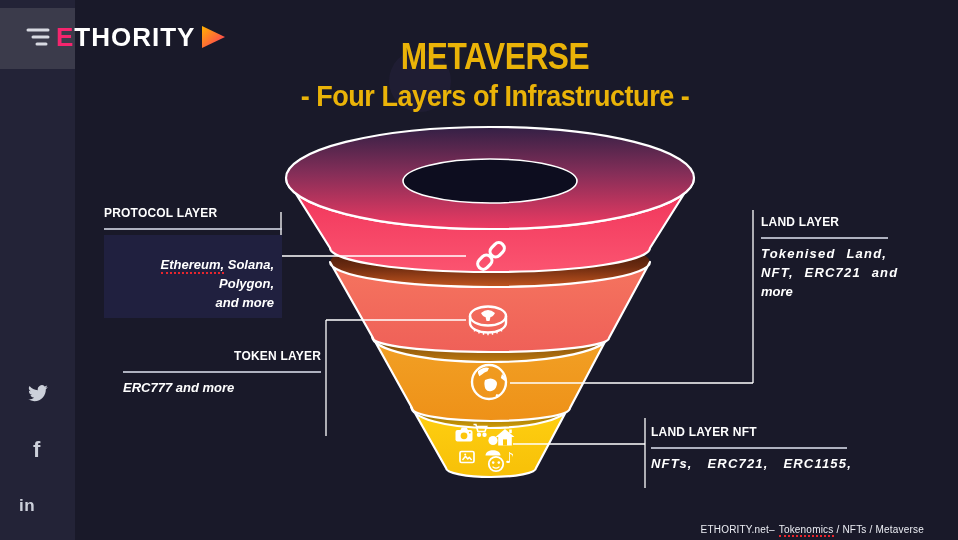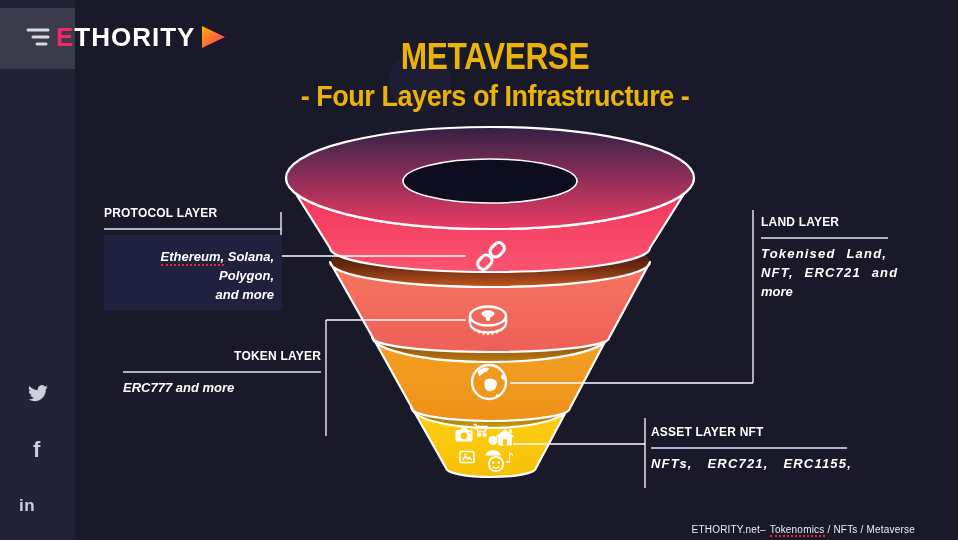--- a/index.html
+++ b/index.html
@@ -15,28 +15,28 @@
   .title{position:absolute;left:16px;top:36px;width:958px;text-align:center;color:#eab308;}
   .title .t1{font-weight:700;font-size:36px;line-height:42px;letter-spacing:-.5px;transform:scaleX(.88);}
   .title .t2{font-weight:700;font-size:30px;line-height:36px;letter-spacing:-.5px;transform:scaleX(.9);}
   .funnel-svg{position:absolute;left:0;top:0;}
   .label{position:absolute;color:#fff;}
   .lbl-title{font-weight:700;font-size:12px;line-height:22px;letter-spacing:.2px;white-space:nowrap;}
   .rule{height:2px;background:#c9cdd9;opacity:.85;margin:4px 0 5px;}
   .desc{font-style:italic;font-weight:700;font-size:13px;line-height:19px;}
   .right{text-align:right;}
   .ta-r{text-align:right;}
-  .desc-box{background:#20203f;padding:12px 8px 6px;margin-top:3px;}
+  .desc-box{background:#20203f;padding:20px 8px 6px;margin-top:3px;}
   .spellcheck{border-bottom:2px dotted #e8262d;}
   .js1{letter-spacing:1.5px;word-spacing:9px;white-space:nowrap;}
   .js2{letter-spacing:1.2px;word-spacing:6px;white-space:nowrap;}
   .js3{letter-spacing:1.2px;word-spacing:10px;white-space:nowrap;}
   .social{position:absolute;}
   .soc-glyph{color:#ccd0da;font-weight:700;}
-  .footer{position:absolute;right:43px;bottom:5px;color:#eceef4;font-size:10px;letter-spacing:.2px;}
+  .footer{position:absolute;right:34px;bottom:5px;color:#eceef4;font-size:10px;letter-spacing:.2px;}
   .footer .sp{border-bottom:2px dotted #e8262d;margin-left:4px;}
 </style>
 </head>
 <body>
 
 <div class="stage">
 
   <div class="left-strip"></div>
   <div class="logo-square"></div>
   <div class="deco-circle"></div>
@@ -214,21 +214,21 @@
 
   <div class="label" style="left:761px;top:211px;width:127px;">
     <div class="lbl-title">LAND LAYER</div>
     <div class="rule"></div>
     <div class="desc js2">Tokenised Land,</div>
     <div class="desc js2">NFT, ERC721 and</div>
     <div class="desc">more</div>
   </div>
 
   <div class="label" style="left:651px;top:421px;width:196px;">
-    <div class="lbl-title">ASSET LAYER NFT</div>
+    <div class="lbl-title">LAND LAYER NFT</div>
     <div class="rule"></div>
     <div class="desc js3">NFTs, ERC721, ERC1155,</div>
   </div>
 
   <div class="social" style="left:28px;top:385px;">
     <svg width="20" height="18" viewBox="0 0 24 22">
       <path fill="#ccd0da" d="M23.95 2.57a10 10 0 0 1-2.82.77A4.93 4.93 0 0 0 23.29.62c-.95.56-2 .97-3.13 1.19a4.92 4.92 0 0 0-8.38 4.48A13.94 13.94 0 0 1 1.64 1.16a4.92 4.92 0 0 0 1.52 6.57 4.9 4.9 0 0 1-2.23-.61v.06a4.92 4.92 0 0 0 3.95 4.83 4.95 4.95 0 0 1-2.22.08 4.93 4.93 0 0 0 4.6 3.42A9.87 9.87 0 0 1 0 17.54a13.9 13.9 0 0 0 7.55 2.21c9.05 0 14-7.5 14-14v-.64a10 10 0 0 0 2.4-2.54z"></path>
     </svg>
   </div>
   <div class="social soc-glyph" style="left:33px;top:437px;font-size:22px;">f</div>

